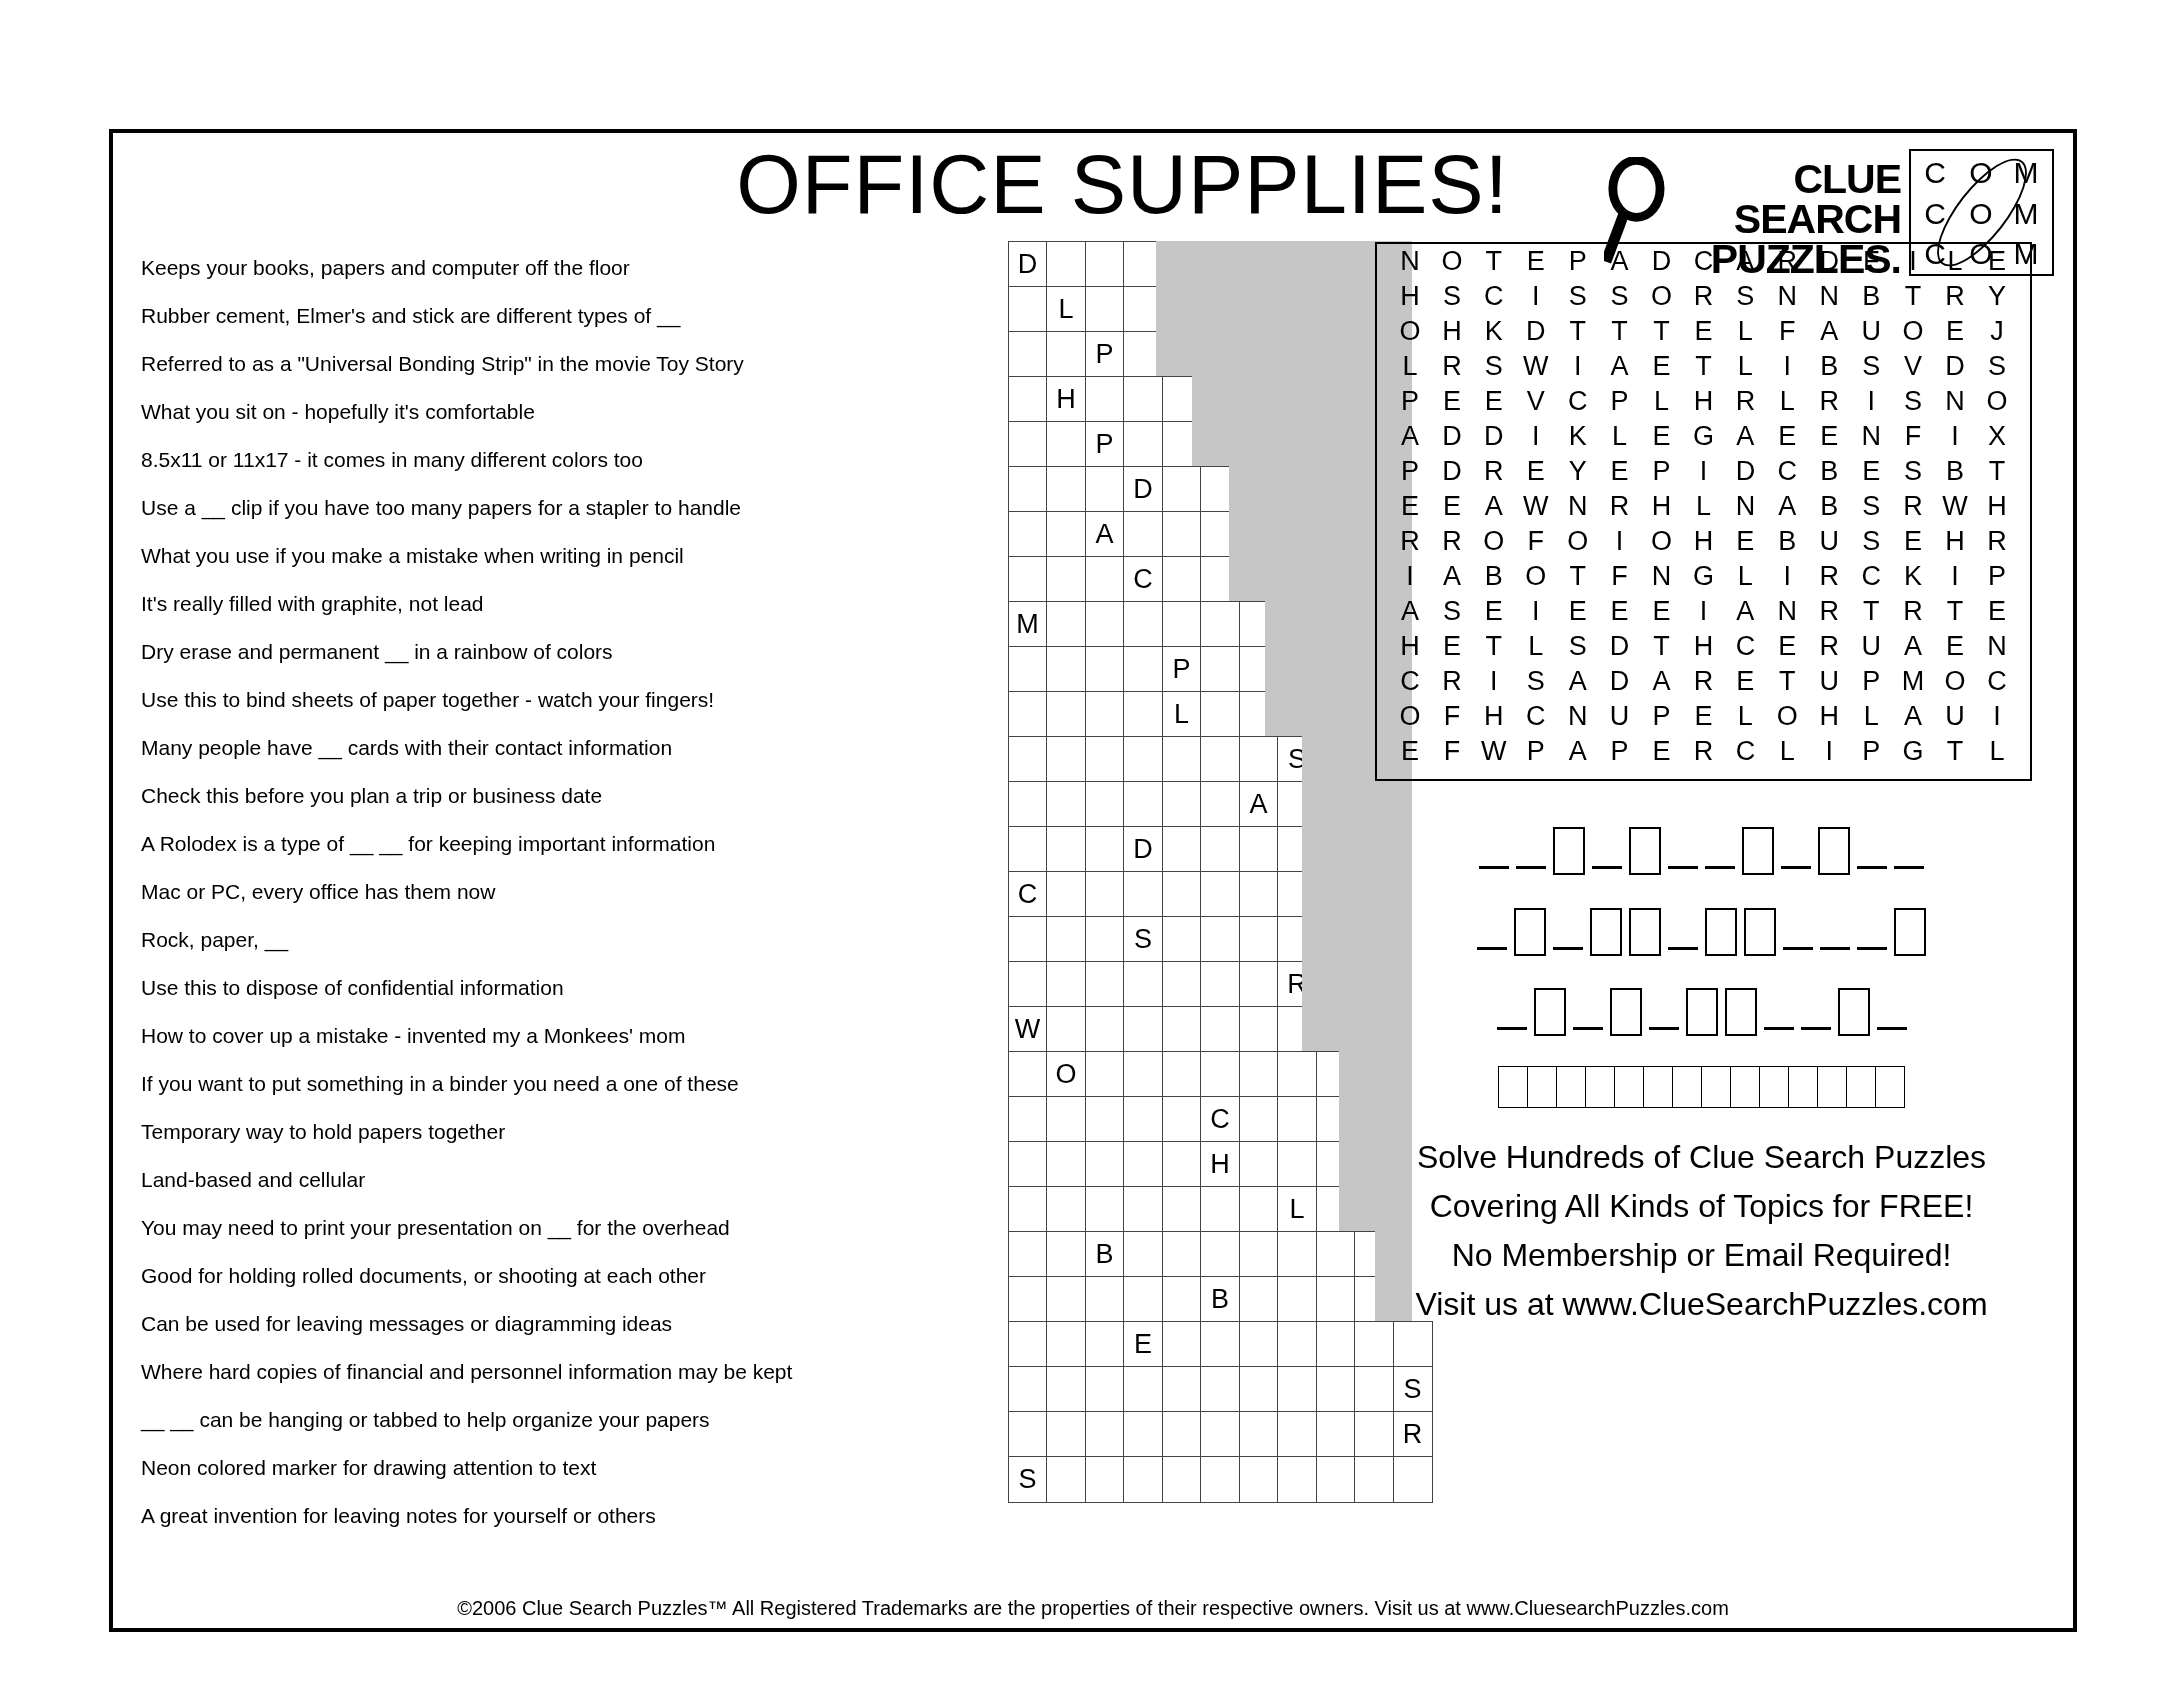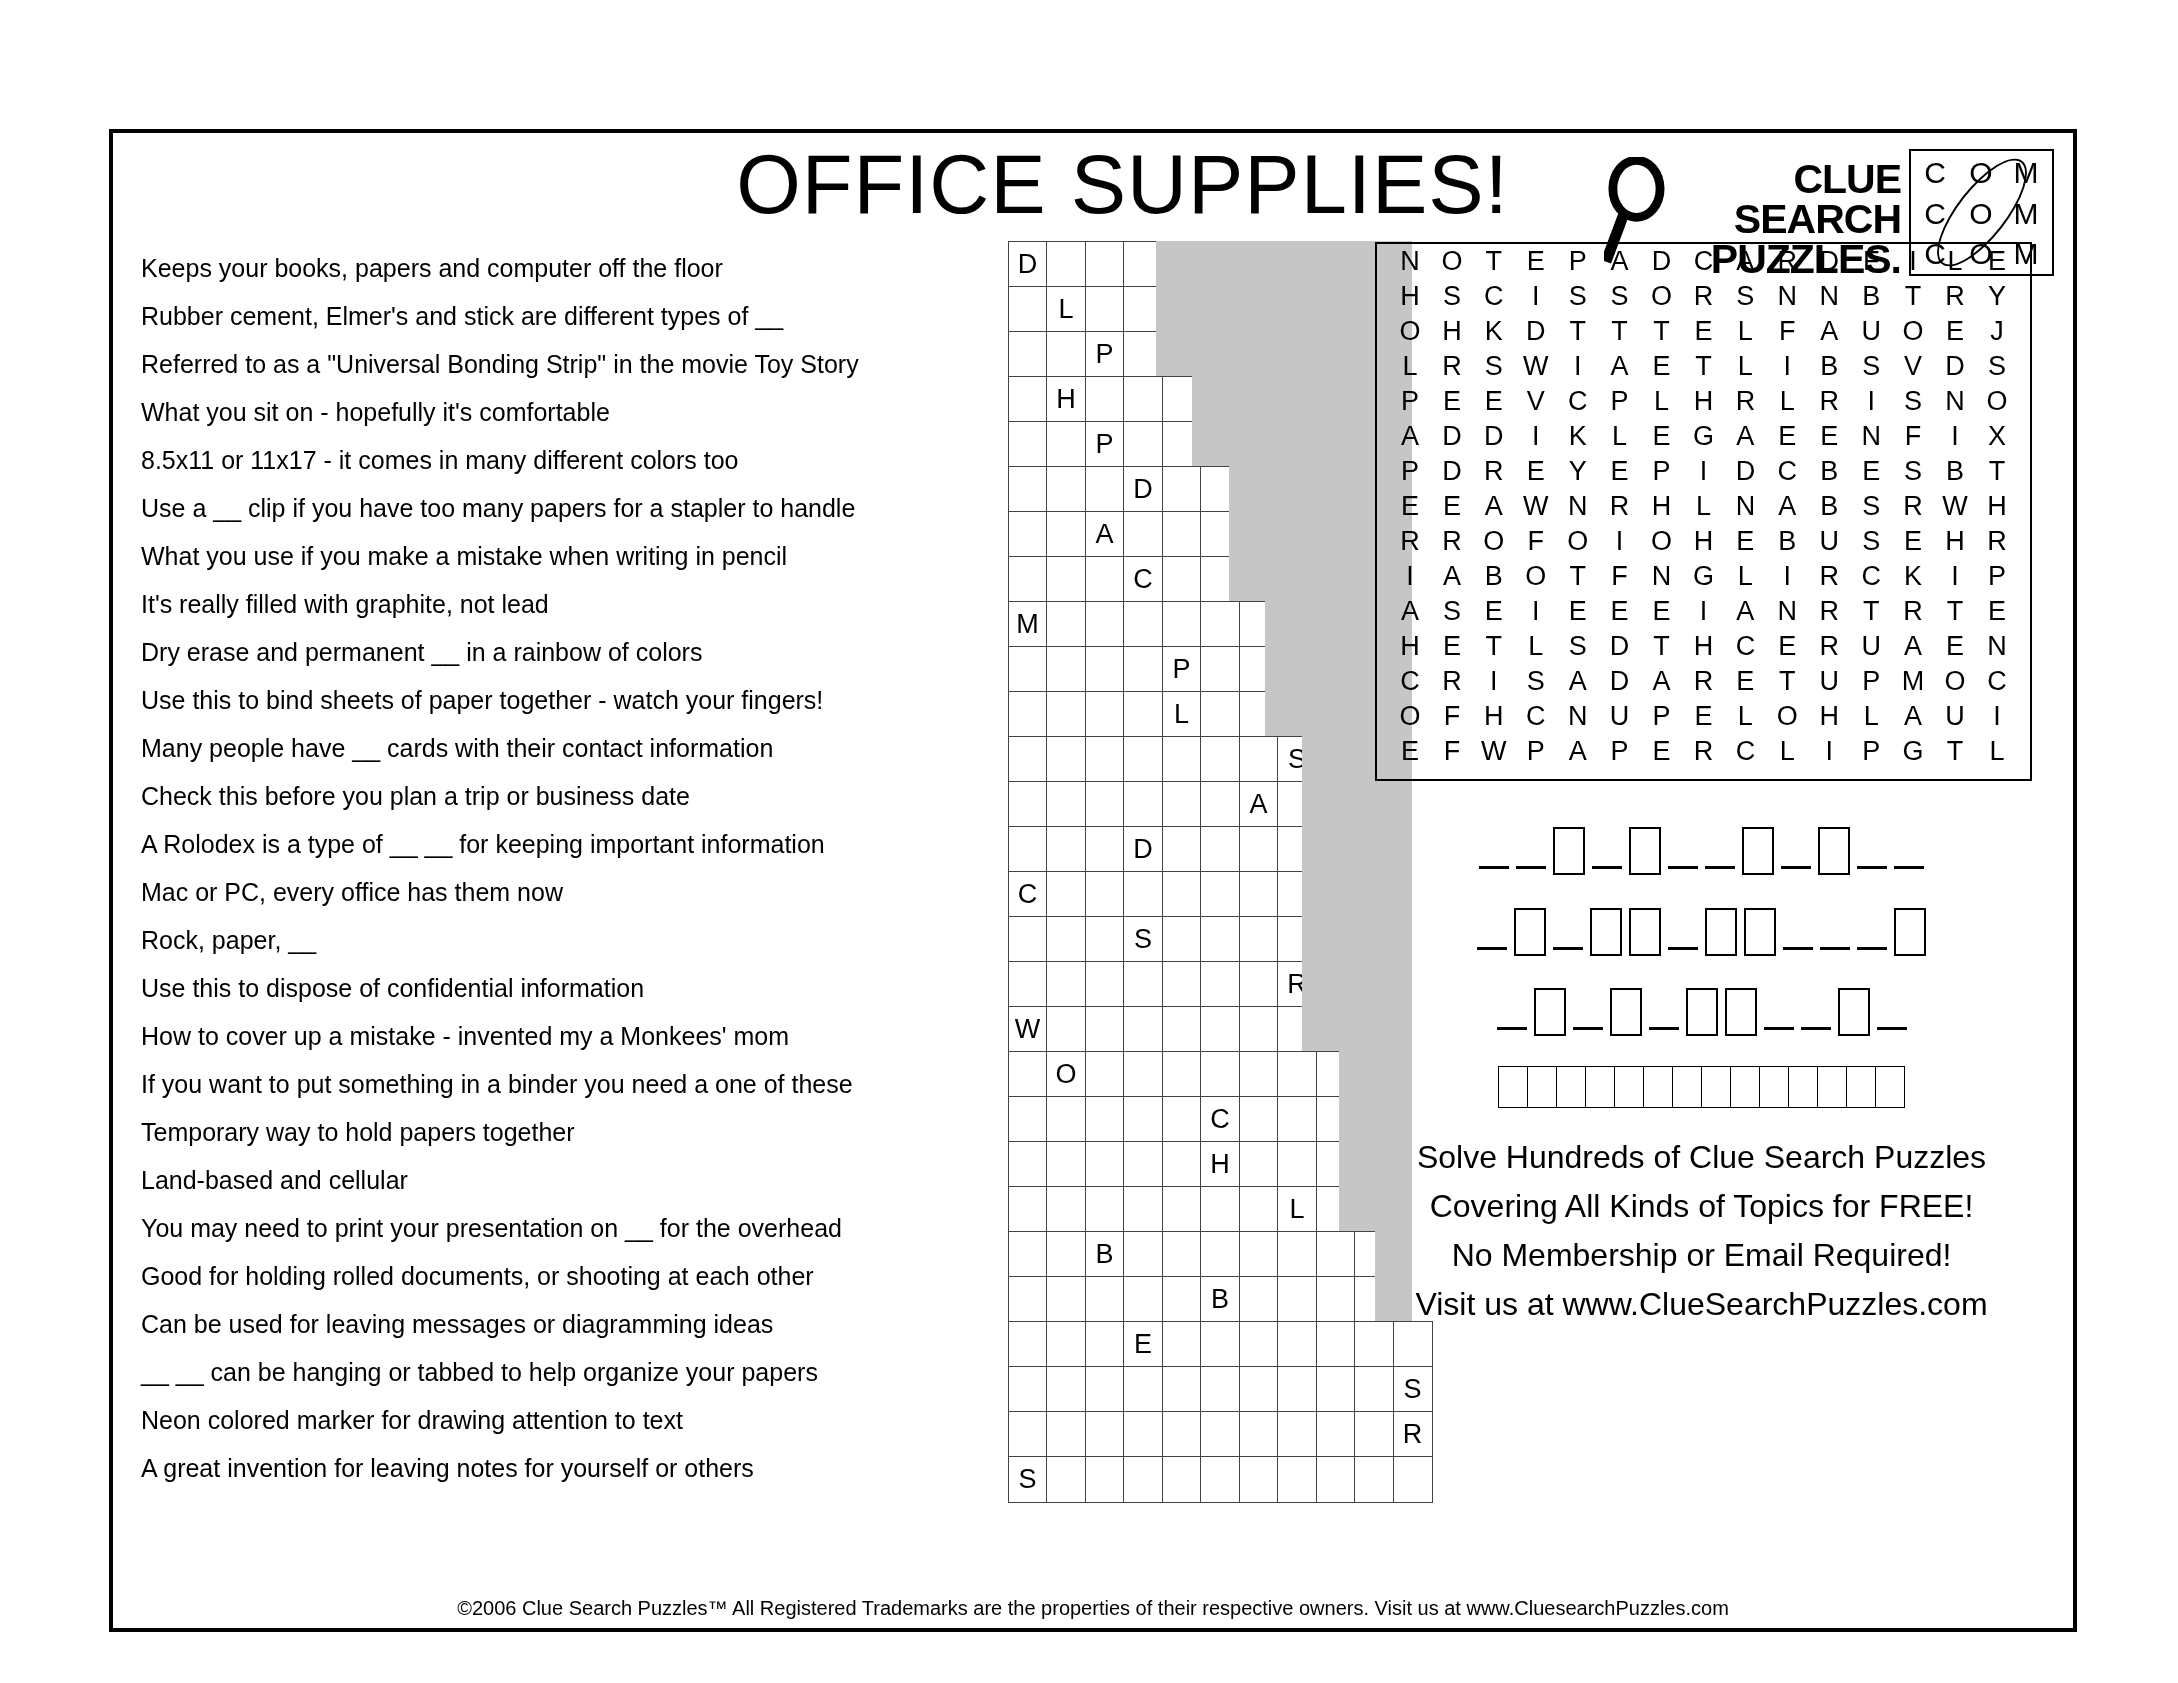--- a/index.html
+++ b/index.html
@@ -16,21 +16,21 @@
               font-weight:bold;font-size:41px;line-height:40px;letter-spacing:-1px;}
   .logo-words div{white-space:nowrap;}
   .logo-box{position:absolute;left:313px;top:2px;width:141px;height:123px;border:2px solid #000;}
   .logo-grid{position:absolute;left:0;top:0;width:100%;height:100%;}
   .logo-grid div{position:absolute;font-size:30px;line-height:41px;text-align:center;width:44px;}
   .logo-oval{position:absolute;left:46px;top:-4px;width:46px;height:127px;border:2px solid #000;
              border-radius:50%/50%;transform:rotate(38deg);transform-origin:50% 50%;}
 
   
   .clues{position:absolute;left:18px;top:111px;width:871px;}
-  .clue{font-size:25px;line-height:48px;white-space:nowrap;padding-left:10px;}
+  .clue{font-size:21px;line-height:48px;white-space:nowrap;padding-left:10px;}
 
   .footer{position:absolute;left:0;right:0;bottom:8px;text-align:center;font-size:20px;}
 
   
   .agrid{position:absolute;left:896px;top:109px;}
   .arow{height:45px;position:relative;white-space:nowrap;font-size:0;}
   .acell{display:inline-block;width:38px;height:45px;border:1.5px solid #444;
          margin-left:-1.5px;margin-top:-1.5px;vertical-align:top;background:#fff;
          font-size:27px;line-height:45px;text-align:center;font-family:"Liberation Sans",sans-serif;}
   .shade{position:absolute;background:#c6c6c6;}
@@ -107,20 +107,21 @@
         <div class="clue">Mac or PC, every office has them now</div>
         <div class="clue">Rock, paper, __</div>
         <div class="clue">Use this to dispose of confidential information</div>
         <div class="clue">How to cover up a mistake - invented my a Monkees' mom</div>
         <div class="clue">If you want to put something in a binder you need a one of these</div>
         <div class="clue">Temporary way to hold papers together</div>
         <div class="clue">Land-based and cellular</div>
         <div class="clue">You may need to print your presentation on __ for the overhead</div>
         <div class="clue">Good for holding rolled documents, or shooting at each other</div>
         <div class="clue">Can be used for leaving messages or diagramming ideas</div>
+        <div class="clue">Where hard copies of financial and personnel information may be kept</div>
         <div class="clue">__ __ can be hanging or tabbed to help organize your papers</div>
         <div class="clue">Neon colored marker for drawing attention to text</div>
         <div class="clue">A great invention for leaving notes for yourself or others</div>
       </div>
 
     <div class="agrid" id="answer-grid">
         <div class="arow"><div class="acell">D</div><div class="acell"></div><div class="acell"></div><div class="acell"></div><div class="shade" style="left: 147px; top: -1.5px; width: 256px; height: 45px;"></div></div>
         <div class="arow"><div class="acell"></div><div class="acell">L</div><div class="acell"></div><div class="acell"></div><div class="shade" style="left: 147px; top: -1.5px; width: 256px; height: 45px;"></div></div>
         <div class="arow"><div class="acell"></div><div class="acell"></div><div class="acell">P</div><div class="acell"></div><div class="shade" style="left: 147px; top: -1.5px; width: 256px; height: 45px;"></div></div>
         <div class="arow"><div class="acell"></div><div class="acell">H</div><div class="acell"></div><div class="acell"></div><div class="acell"></div><div class="shade" style="left: 183px; top: -1.5px; width: 220px; height: 45px;"></div></div>

